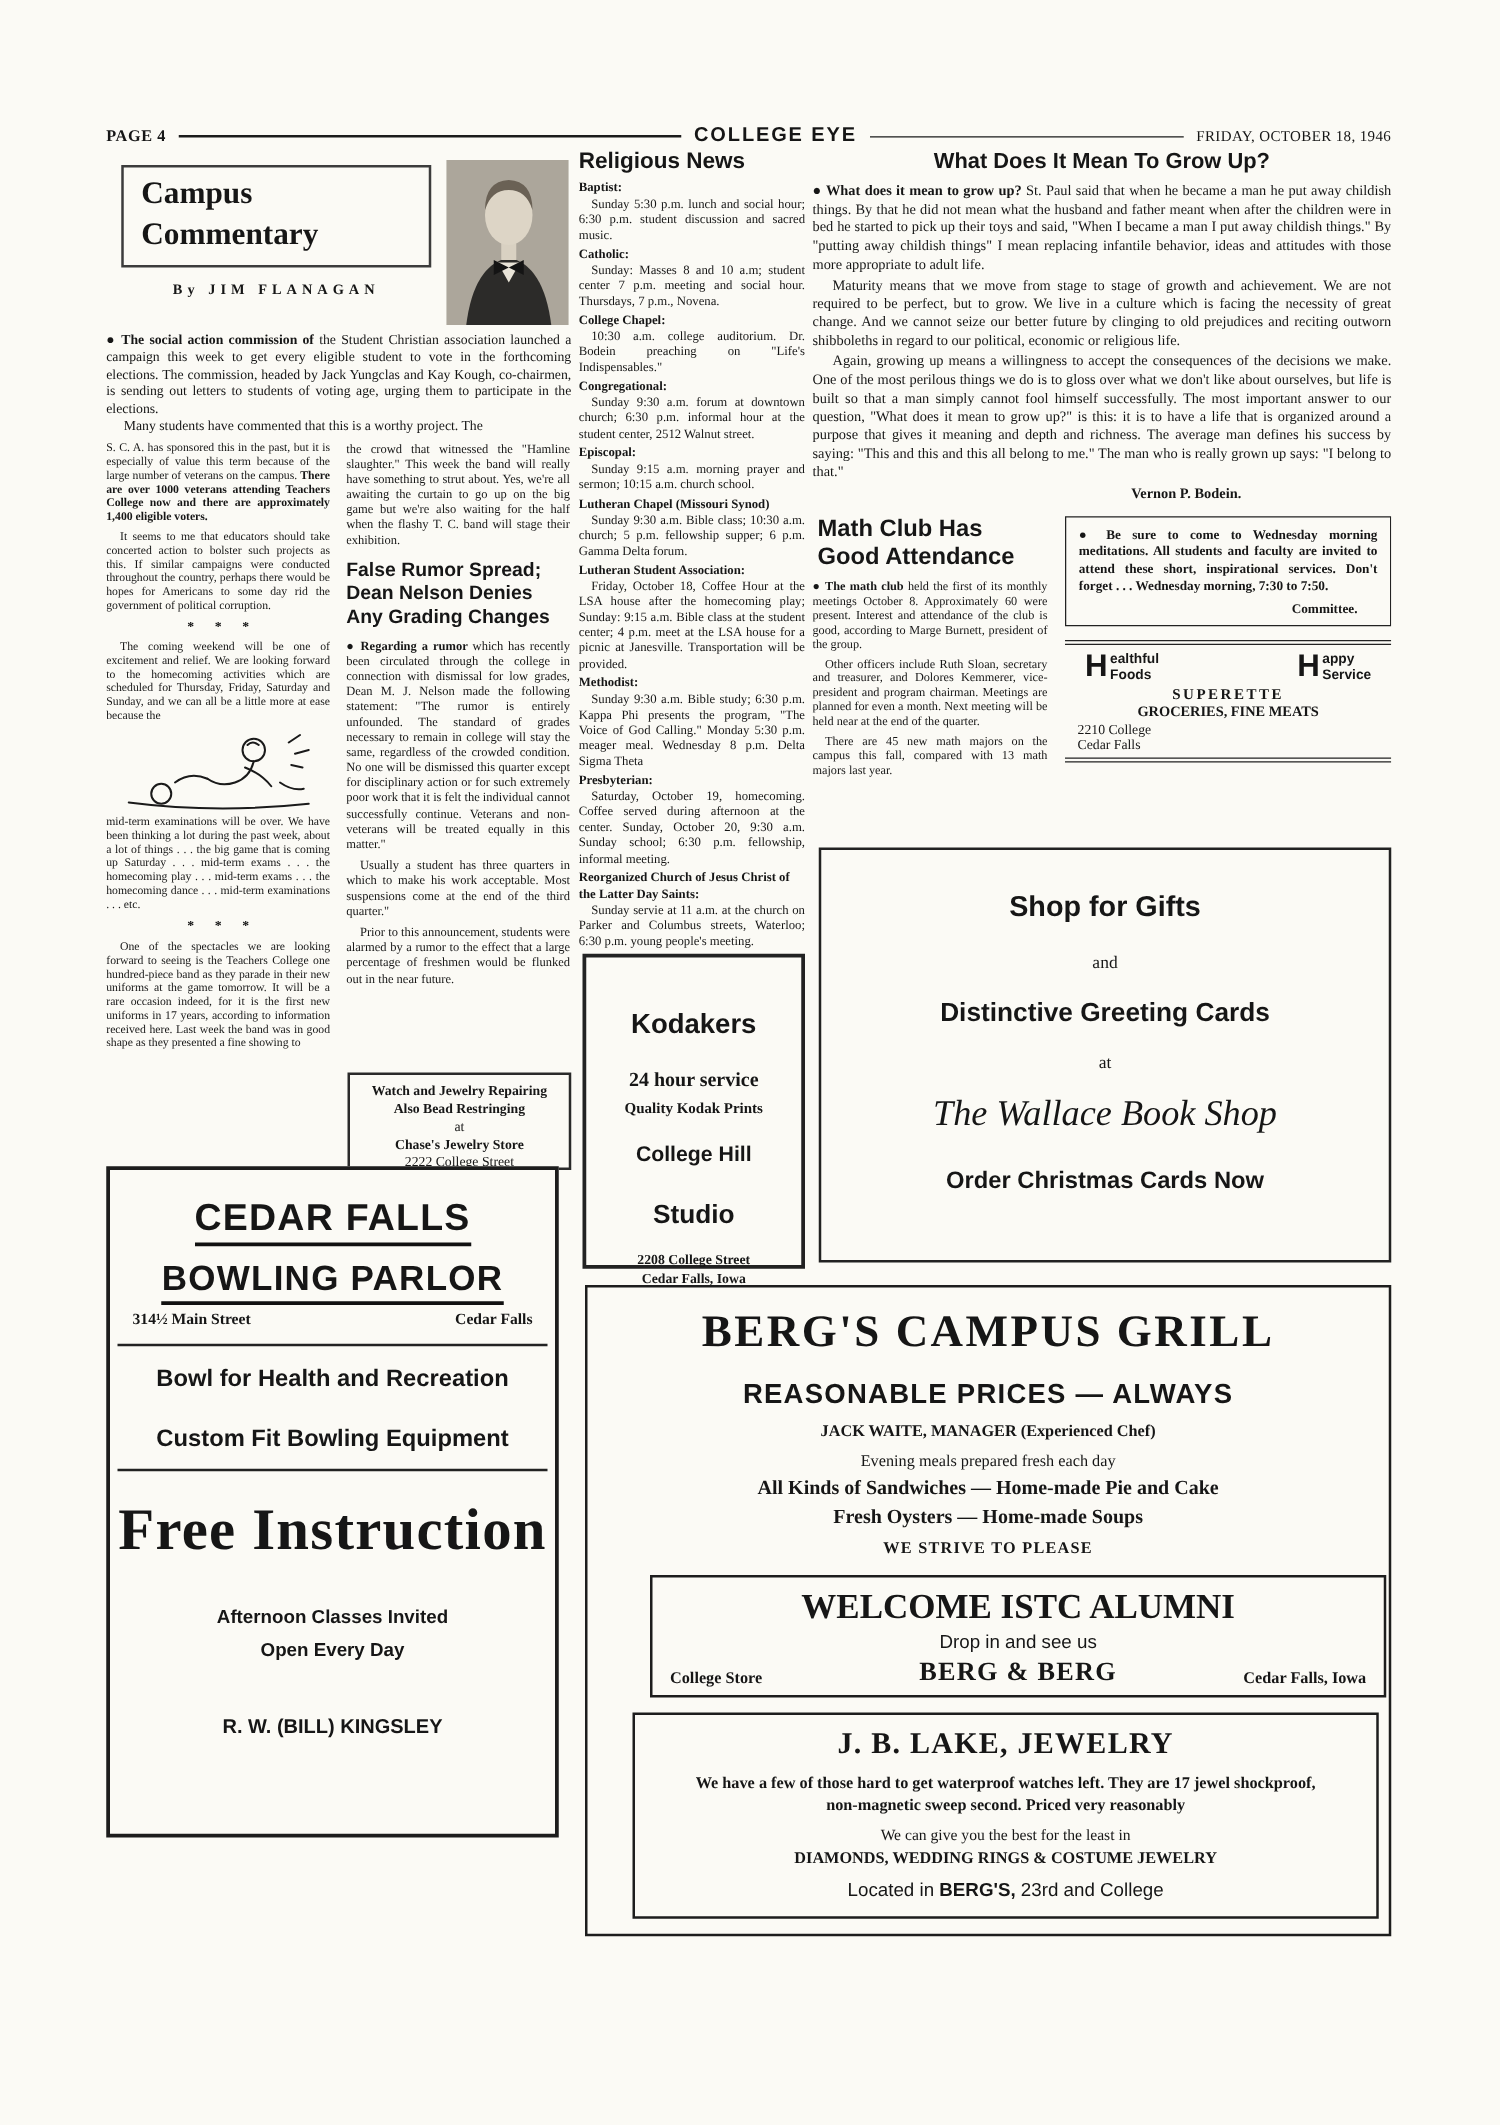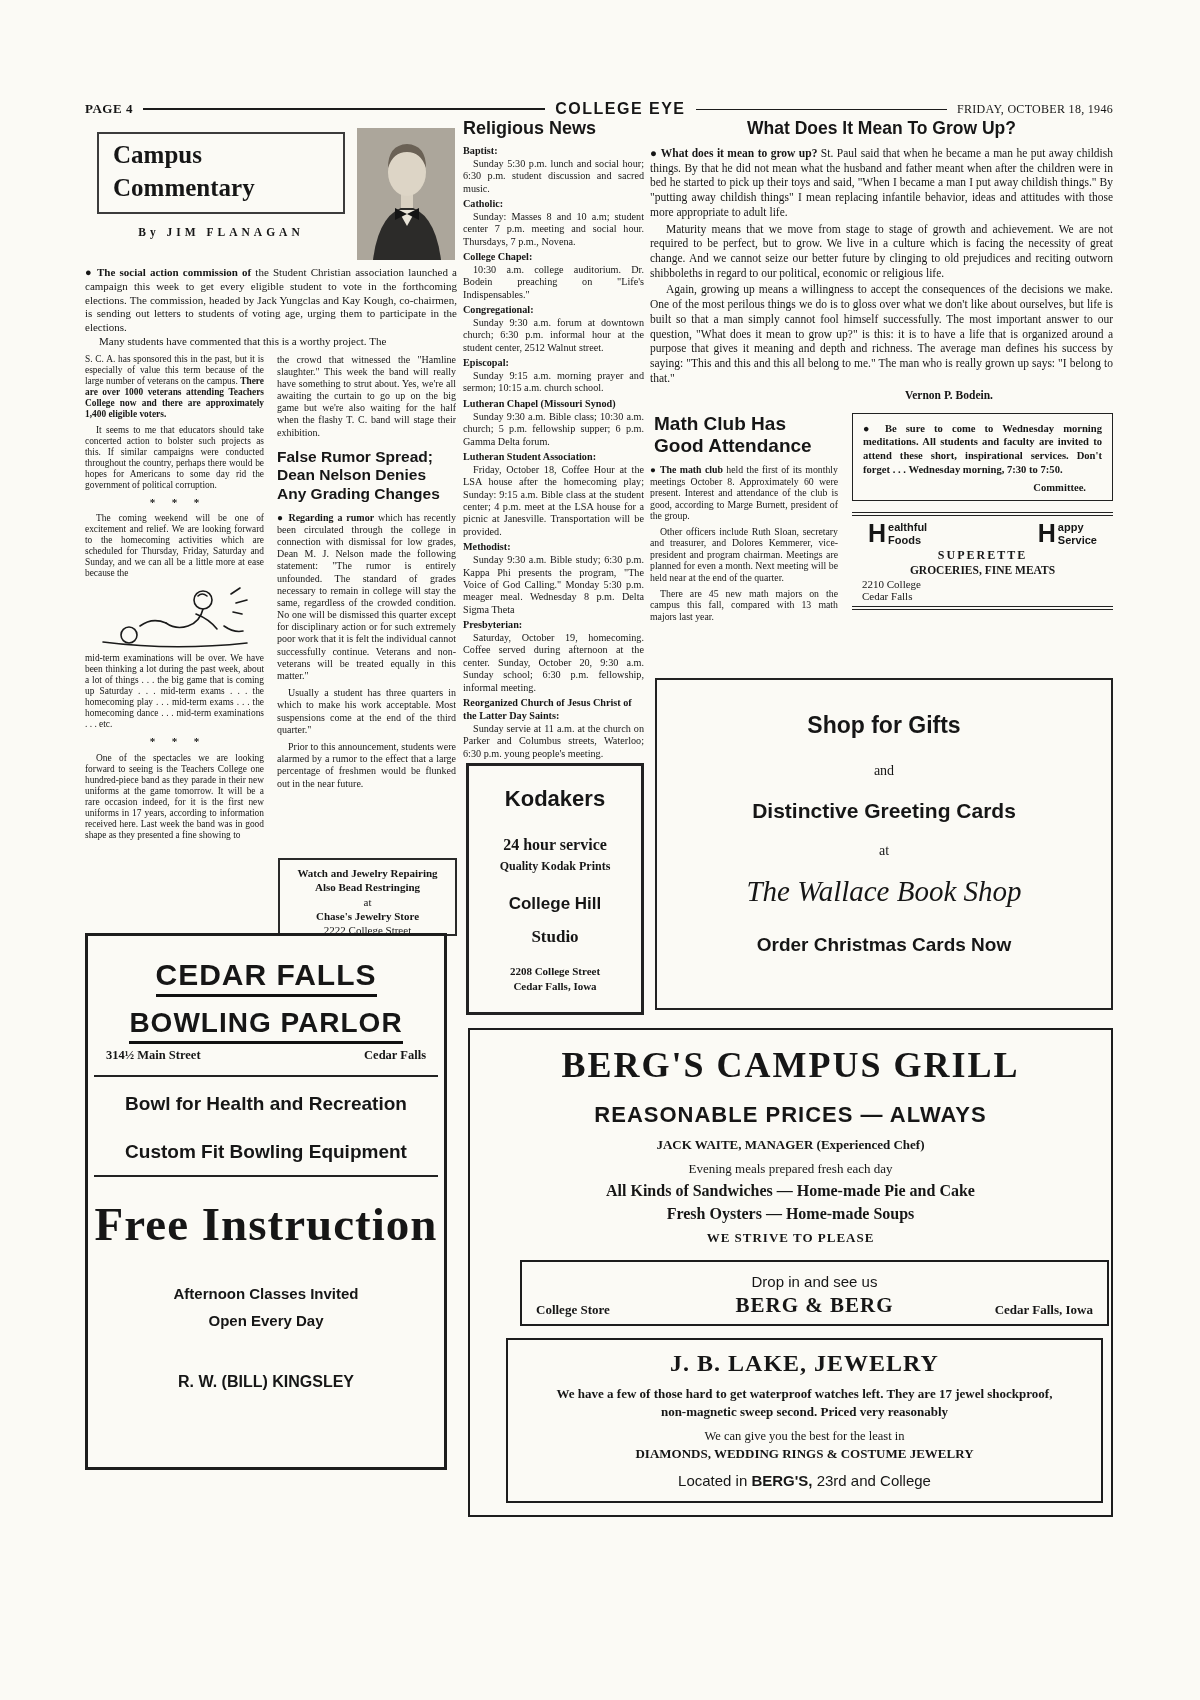--- a/index.html
+++ b/index.html
@@ -44,26 +44,26 @@
   .chase { left:278px; top:858px; width:179px; height:78px; border:2px solid #2a2a2a;
            background:#fbfaf5; text-align:center; padding-top:6px; font-size:11px; line-height:1.3; }
 
   
   .col2 { left:463px; top:118px; width:181px; }
   .rel-heading { font-family:"Liberation Sans",sans-serif; font-weight:bold; font-size:18px; margin:0 0 6px; }
   .rel-label { font-weight:bold; font-size:10.2px; line-height:1.25; }
   .rel-text { margin:0 0 3px; font-size:10.2px; line-height:1.22; text-align:justify; text-indent:10px; }
 
   .kodakers { left:466px; top:763px; width:178px; height:252px; border:3px solid #222;
-              background:#fbfaf5; text-align:center; padding-top:20px; }
+              background:#fbfaf5; text-align:center; padding-top:40px; }
   .kod-title { font-family:"Liberation Sans",sans-serif; font-weight:bold; font-size:22px; }
   .kod-l1 { margin-top:24px; font-weight:bold; font-size:16px; }
   .kod-l2 { margin-top:5px; font-weight:bold; font-size:12px; }
   .kod-l3 { margin-top:20px; font-family:"Liberation Sans",sans-serif; font-weight:bold; font-size:17px; }
-  .kod-l4 { margin-top:13px; font-family:Liberation Serif, serif; font-weight:bold; font-size:17px; }
+  .kod-l4 { margin-top:26px; font-family:Liberation Sans, sans-serif; font-weight:bold; font-size:21px; }
   .kod-l5 { margin-top:18px; font-weight:bold; font-size:11px; }
   .kod-l6 { margin-top:3px; font-weight:bold; font-size:11px; }
 
   
   .col3 { left:650px; top:118px; width:463px; height:558px; overflow:hidden; }
   .grow-head { text-align:center; font-family:"Liberation Sans",sans-serif; font-weight:bold;
                font-size:17.5px; margin:0 0 7px; }
   .grow p { font-size:11.5px; line-height:1.28; text-align:justify; margin:0 0 2px; text-indent:16px; }
   .grow p.nofirst { text-indent:0; }
   .grow .sig { text-align:right; padding-right:120px; font-weight:bold; font-size:11.5px; margin-top:3px; }
@@ -360,20 +360,21 @@
   <div class="abs bergs">
     <div class="berg-title">BERG'S CAMPUS GRILL</div>
     <div class="berg-sub">REASONABLE PRICES — ALWAYS</div>
     <div class="berg-mgr">JACK WAITE, MANAGER (Experienced Chef)</div>
     <div class="berg-l1">Evening meals prepared fresh each day</div>
     <div class="berg-l2">All Kinds of Sandwiches — Home-made Pie and Cake</div>
     <div class="berg-l3">Fresh Oysters — Home-made Soups</div>
     <div class="berg-l4">WE STRIVE TO PLEASE</div>
 
     <div class="welcome">
+      <div class="wel-title">WELCOME ISTC ALUMNI</div>
       <div class="wel-l1">Drop in and see us</div>
       <div class="wel-row">
         <span class="wel-left">College Store</span>
         <span class="wel-name">BERG &amp; BERG</span>
         <span class="wel-right">Cedar Falls, Iowa</span>
       </div>
     </div>
 
     <div class="lake">
       <div class="lake-title">J. B. LAKE, JEWELRY</div>

